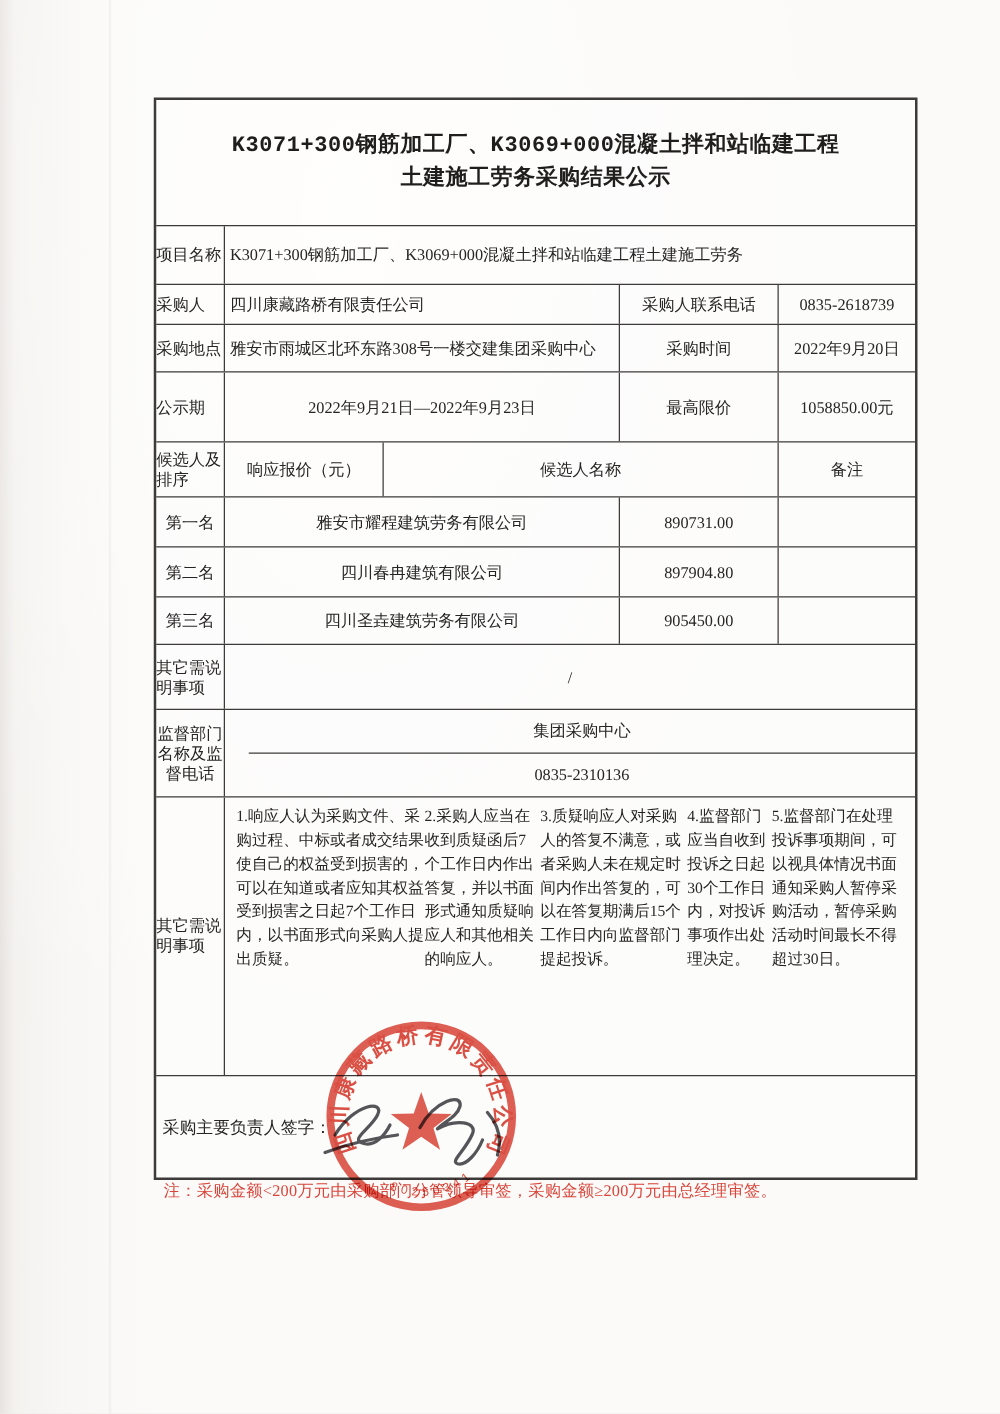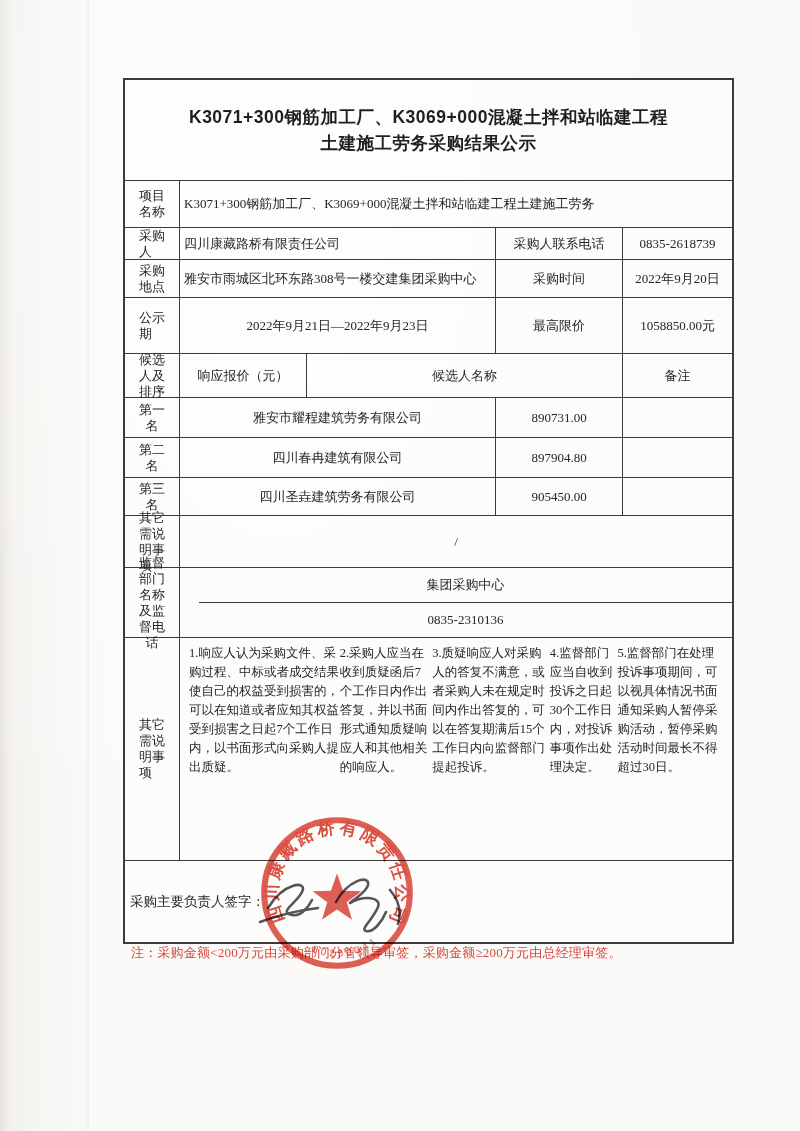--- a/index.html
+++ b/index.html
@@ -28,30 +28,30 @@
     box-sizing:border-box;
   }
   .row{display:flex;box-sizing:border-box;border-top:1.5px solid #3c3b3a;}
   .row:first-child{border-top:none;}
   .cell{
     box-sizing:border-box;border-left:1.5px solid #3c3b3a;
     display:flex;align-items:center;
     font-size:13px;line-height:16px;padding:2px 4px;color:#262524;
   }
   .cell:first-child{border-left:none;}
-  .c-label{flex:0 0 54px;padding:2px 14px;word-break:break-all;}
+  .c-label{flex:0 0 54px;padding:2px 0;word-break:break-all;}
   .c-main {flex:0 0 316px;}
   .c-mid  {flex:0 0 127px;}
   .c-last {flex:1;}
   .c-span3{flex:1;}
   .center{justify-content:center;text-align:center;}
   .clabel-center{justify-content:center;text-align:center;}
 
   .r-title{height:100px;flex-direction:column;align-items:center;justify-content:center;}
-  .title-line{font-family:Liberation Sans, sans-serif;font-weight:bold;font-size:17.5px;
+  .title-line{font-family:Liberation Mono, monospace;font-weight:bold;font-size:17.5px;
     line-height:26px;letter-spacing:.5px;text-align:center;color:#1f1e1d;}
   .r-project{height:47px;}
   .r-purchaser{height:32px;}
   .r-location{height:38px;}
   .r-publicity{height:56px;}
   .r-candheader{height:44px;}
   .r-cand1{height:40px;}
   .r-cand2{height:40px;}
   .r-cand3{height:38px;}
   .r-other{height:52px;}

